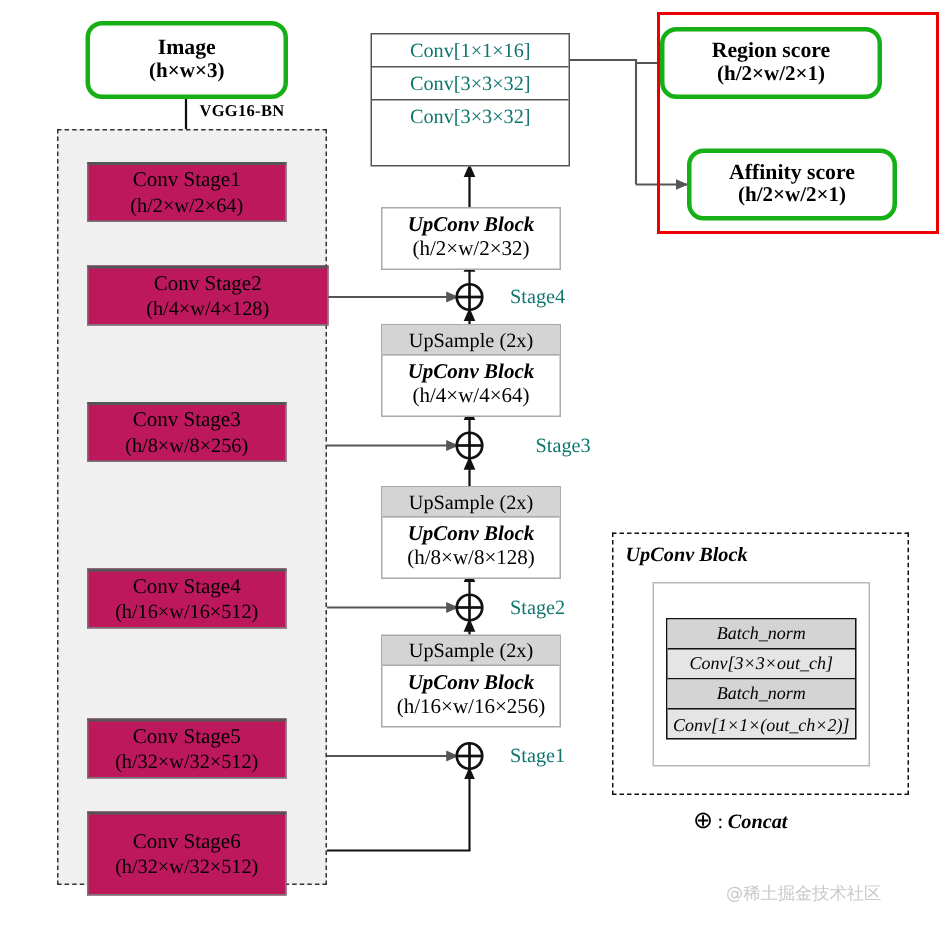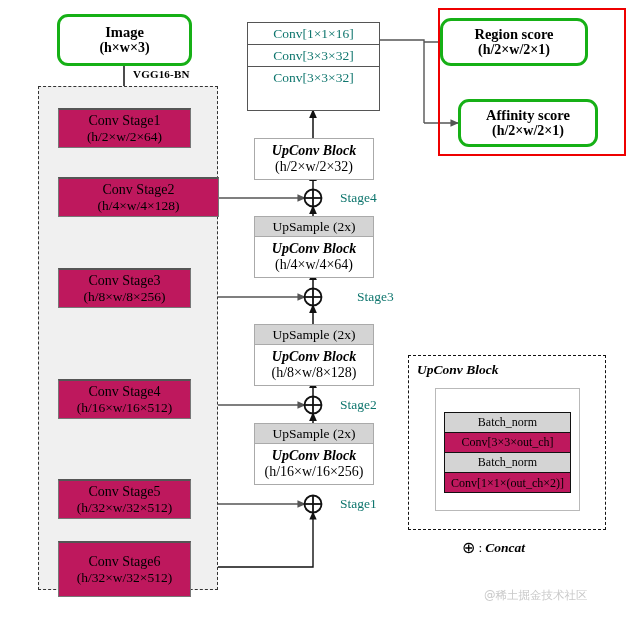--- a/index.html
+++ b/index.html
@@ -64,21 +64,21 @@
   .upbody .t1{font-weight:bold;font-style:italic;font-size:14px;}
   .upbody .t2{font-size:14px;}
 
   
   .stagelbl{font-size:13.5px;color:#0f766e;}
 
   
   .detaildash{border:1.7px dashed #111;background:#fff;}
   .detailtitle{font-weight:bold;font-style:italic;font-size:13.5px;}
   .detailouter{border:1.6px solid #b9b9b9;background:#fff;}
-  .detailstack{border:1.5px solid #111;background:#be185d;}
+  .detailstack{border:1.5px solid #111;background:#e5e5e5;font-style:italic;}
   .drow{
     display:flex;align-items:center;justify-content:center;
     font-size:12px;height:20px;box-sizing:border-box;
     border-bottom:1.3px solid #111;color:#000;
   }
   .drow:last-child{border-bottom:none;}
   .drow.bn{background:#d4d4d4;}
   .legend{font-size:13.5px;display:flex;align-items:center;gap:3px;}
   .legend .lg-txt{font-weight:bold;font-style:italic;}
 

